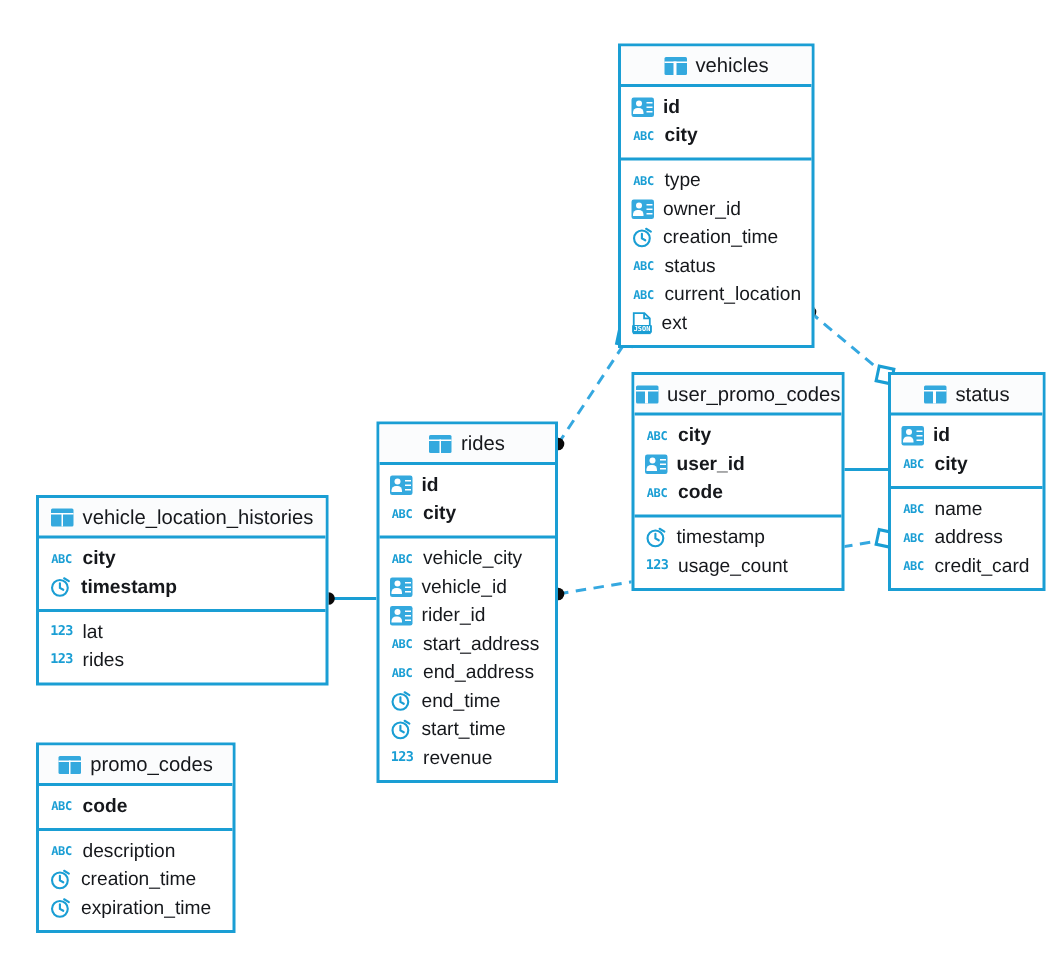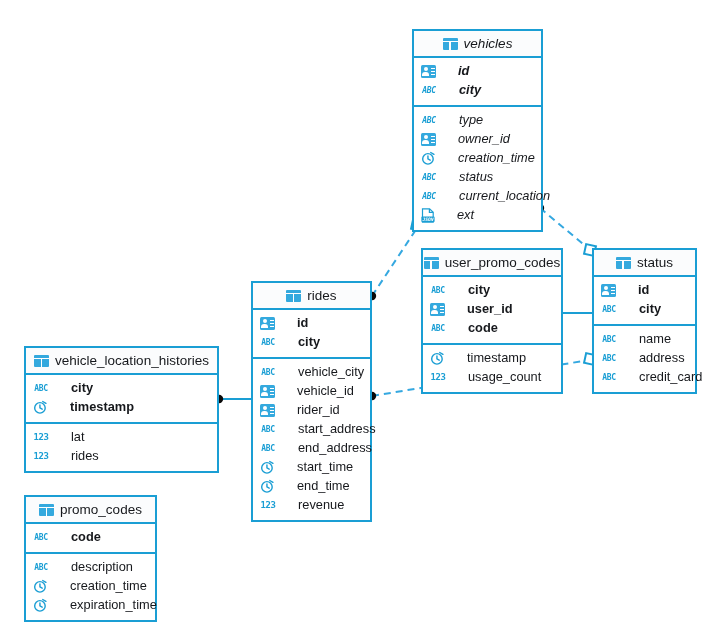--- a/index.html
+++ b/index.html
@@ -23,21 +23,21 @@
     height:25px;
     background:#fbfcfd;
     border-bottom:2px solid #1a9ed4;
     font-size:13.5px;color:#16181c;
     padding:0 8px;
     white-space:nowrap;
   }
   .section{padding:4px 0 5px 0;}
   .section.pk{border-bottom:2px solid #1a9ed4;}
   .row{
-    display:flex;align-items:center;gap:22px;
+    display:flex;align-items:center;gap:6px;
     height:19px;padding:0 7px;
     font-size:12.8px;color:#16181c;white-space:nowrap;
   }
   .row.bold .fname{font-weight:bold;}
   .fname{line-height:1;}
 
   
   .ic{flex:0 0 auto;display:inline-flex;align-items:center;justify-content:center;}
 
   
@@ -97,21 +97,21 @@
         <rect x="585" y="245" width="10" height="10" class="edge-sq" transform="rotate(12 590 250)"></rect>
       </g>
       <g>
         <path d="M 372 396 L 589 360" class="edge-dash"></path>
         <circle cx="372" cy="396" r="4.2" class="conn-dot"></circle>
         <rect x="585" y="354" width="10" height="10" class="edge-sq" transform="rotate(12 590 359)"></rect>
       </g>
     </svg>
 
   <div id="tables-layer">
-      <div class="table-box" style="left: 412px; top: 29px; width: 131px; font-style: italic;">
+      <div class="table-box" style="left: 412px; top: 29px; width: 131px;">
         <div class="tbl-header">
           <span class="ic ic-table"></span>
           <span>vehicles</span>
         </div>
         <div class="section pk">
           <div class="row bold">
             <span class="ic ic-uuid">
               <i class="head"></i>
               <i class="body"></i>
               <i class="l1"></i>
@@ -304,39 +304,39 @@
             <span class="fname">end_address</span>
           </div>
           <div class="row">
             <span class="ic ic-clock">
               <svg width="15" height="15" viewBox="0 0 16 16">
                 <circle cx="7.4" cy="8.4" r="5.6" fill="none" stroke="#1a9ed4" stroke-width="1.5"></circle>
                 <path d="M7.4 5.2 L7.4 8.4 L9.8 9.8" fill="none" stroke="#1a9ed4" stroke-width="1.5" stroke-linecap="round"></path>
                 <path d="M10.4 1.6 L13.8 3.6" fill="none" stroke="#1a9ed4" stroke-width="1.5" stroke-linecap="round"></path>
               </svg>
             </span>
+            <span class="fname">end_time</span>
+          </div>
+          <div class="row">
+            <span class="ic ic-clock">
+              <svg width="15" height="15" viewBox="0 0 16 16">
+                <circle cx="7.4" cy="8.4" r="5.6" fill="none" stroke="#1a9ed4" stroke-width="1.5"></circle>
+                <path d="M7.4 5.2 L7.4 8.4 L9.8 9.8" fill="none" stroke="#1a9ed4" stroke-width="1.5" stroke-linecap="round"></path>
+                <path d="M10.4 1.6 L13.8 3.6" fill="none" stroke="#1a9ed4" stroke-width="1.5" stroke-linecap="round"></path>
+              </svg>
+            </span>
             <span class="fname">start_time</span>
-          </div>
-          <div class="row">
-            <span class="ic ic-clock">
-              <svg width="15" height="15" viewBox="0 0 16 16">
-                <circle cx="7.4" cy="8.4" r="5.6" fill="none" stroke="#1a9ed4" stroke-width="1.5"></circle>
-                <path d="M7.4 5.2 L7.4 8.4 L9.8 9.8" fill="none" stroke="#1a9ed4" stroke-width="1.5" stroke-linecap="round"></path>
-                <path d="M10.4 1.6 L13.8 3.6" fill="none" stroke="#1a9ed4" stroke-width="1.5" stroke-linecap="round"></path>
-              </svg>
-            </span>
-            <span class="fname">end_time</span>
           </div>
           <div class="row">
             <span class="ic ic-num">123</span>
             <span class="fname">revenue</span>
           </div>
         </div>
       </div>
-      <div class="table-box" style="left: 24px; top: 346px; width: 195px;">
+      <div class="table-box" style="left: 24px; top: 330px; width: 195px;">
         <div class="tbl-header">
           <span class="ic ic-table"></span>
           <span>vehicle_location_histories</span>
         </div>
         <div class="section pk">
           <div class="row bold">
             <span class="ic ic-abc">ABC</span>
             <span class="fname">city</span>
           </div>
           <div class="row bold">

